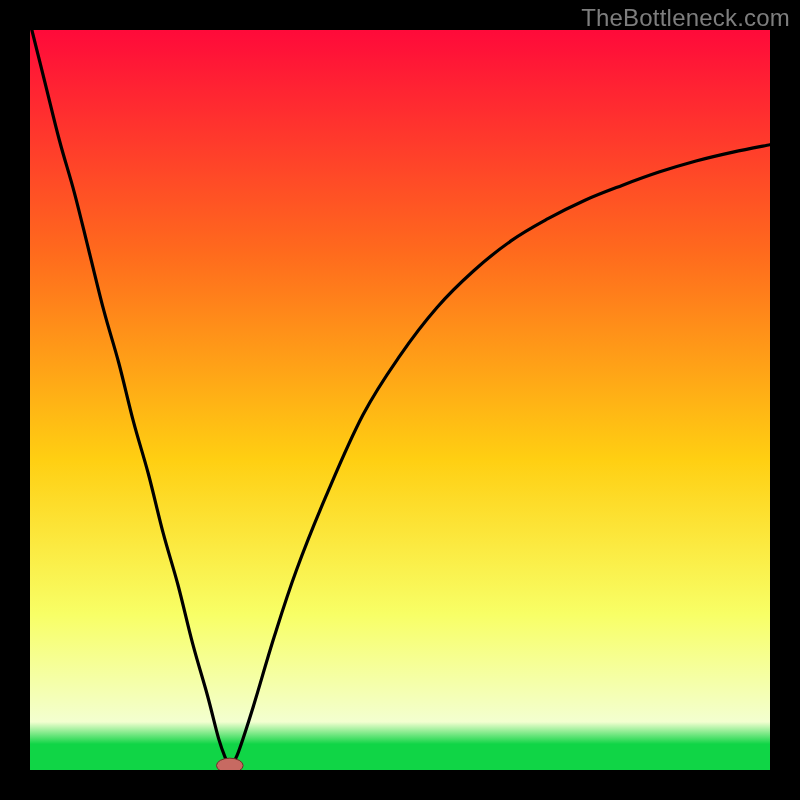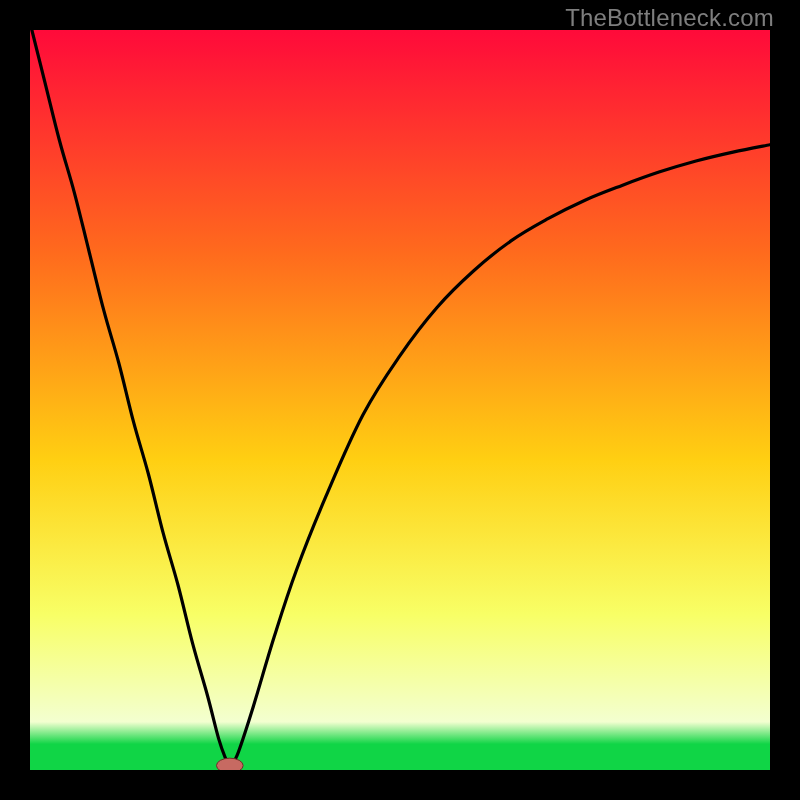--- a/index.html
+++ b/index.html
@@ -21,21 +21,21 @@
     position: absolute;
     left: 30px;
     top: 30px;
     width: 740px;
     height: 740px;
     overflow: hidden;
   }
   .attribution {
     position: absolute;
     top: 4px;
-    right: 26px;
+    right: 10px;
     color: #7e7e7e;
     font-size: 24px;
     letter-spacing: 0.2px;
     font-weight: 500;
   }
   svg { display: block; }
 </style>
 </head>
 <body>
 

